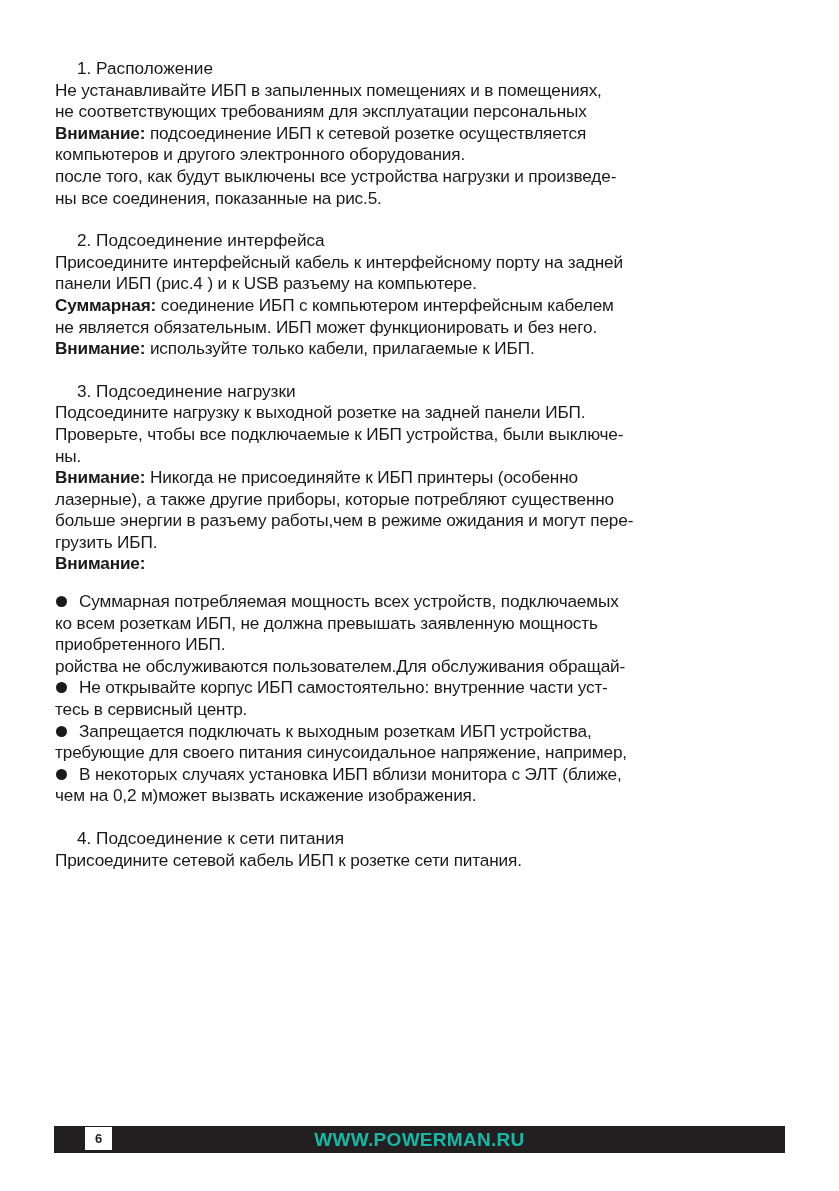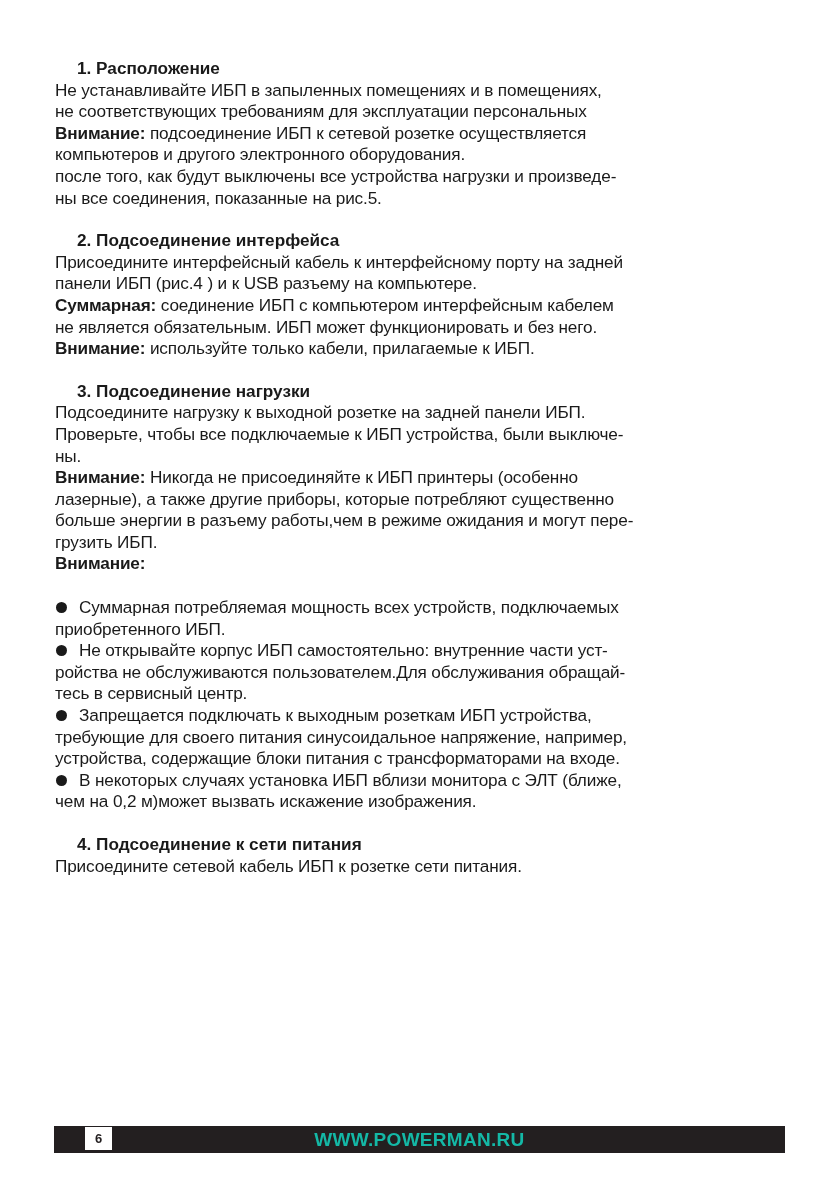--- a/index.html
+++ b/index.html
@@ -1,22 +1,22 @@
 <!DOCTYPE html>
 <html><head>
 <meta charset="utf-8">
 <style>
   html, body { margin: 0; padding: 0; background: #ffffff; }
   body { width: 839px; height: 1191px; position: relative; overflow: hidden; color: #1a1a1a; }
   .page { position: absolute; left: 55px; top: 58px; width: 735px; font-family: "Liberation Sans", sans-serif; font-size: 17.2px; line-height: 21.6px; }
-  h2 { font-size: 17.2px; font-weight: bold; margin: 0; padding-left: 22px; line-height: 21.6px; }
+  h2 { font-size: 17.2px; font-weight: normal; margin: 0; padding-left: 22px; line-height: 21.6px; }
   .sec { margin-bottom: 21px; }
   .cond { display: block; white-space: nowrap; letter-spacing: -0.15px; }
   b { font-weight: bold; }
-  .bullets { margin-top: 22px; }
+  .bullets { margin-top: 16px; }
   .bullet-line { white-space: nowrap; }
   .dot { display: inline-block; width: 11px; height: 11px; border-radius: 50%; background: #1a1a1a; margin-right: 12px; vertical-align: 0px; margin-left: 1px; }
   .footer { position: absolute; left: 54px; top: 1126px; width: 731px; height: 27px; background: #231f20; }
   .pagenum { position: absolute; left: 31px; top: 1px; width: 27px; height: 23px; background: #ffffff; color: #231f20; font-family: "Liberation Sans", sans-serif; font-weight: bold; font-size: 13px; line-height: 23px; text-align: center; }
   .url { position: absolute; left: 0; right: 0; top: 0; text-align: center; color: #14b8a6; font-family: "Liberation Sans", sans-serif; font-weight: bold; font-size: 19px; line-height: 27px; letter-spacing: 0.3px; }
 </style>
 </head>
 <body>
 
 <div class="page">
@@ -47,31 +47,31 @@
     <span class="cond">ны.</span>
     <span class="cond"><b>Внимание:</b><span> Никогда не присоединяйте к ИБП принтеры (особенно</span></span>
     <span class="cond">лазерные), а также другие приборы, которые потребляют существенно</span>
     <span class="cond">больше энергии в разъему работы,чем в режиме ожидания и могут пере-</span>
     <span class="cond">грузить ИБП.</span>
     <span class="cond"><b>Внимание:</b></span>
 
     <div class="bullets">
       <div>
         <span class="cond bullet-line"><span class="dot"></span><span>Суммарная потребляемая мощность всех устройств, подключаемых</span></span>
+        <span class="cond">ко всем розеткам ИБП, не должна превышать заявленную мощность</span>
         <span class="cond">приобретенного ИБП.</span>
       </div>
       <div>
+        <span class="cond">ройства не обслуживаются пользователем.Для обслуживания обращай-</span>
         <span class="cond bullet-line"><span class="dot"></span><span>Не открывайте корпус ИБП самостоятельно: внутренние части уст-</span></span>
-        <span class="cond">ройства не обслуживаются пользователем.Для обслуживания обращай-</span>
         <span class="cond">тесь в сервисный центр.</span>
       </div>
       <div>
         <span class="cond bullet-line"><span class="dot"></span><span>Запрещается подключать к выходным розеткам ИБП устройства,</span></span>
         <span class="cond">требующие для своего питания синусоидальное напряжение, например,</span>
-        <span class="cond">устройства, содержащие блоки питания с трансформаторами на входе.</span>
       </div>
       <div>
         <span class="cond bullet-line"><span class="dot"></span><span>В некоторых случаях установка ИБП вблизи монитора с ЭЛТ (ближе,</span></span>
         <span class="cond">чем на 0,2 м)может вызвать искажение изображения.</span>
       </div>
     </div>
   </div>
 
   <div class="sec">
     <h2>4.  Подсоединение к сети питания</h2>

